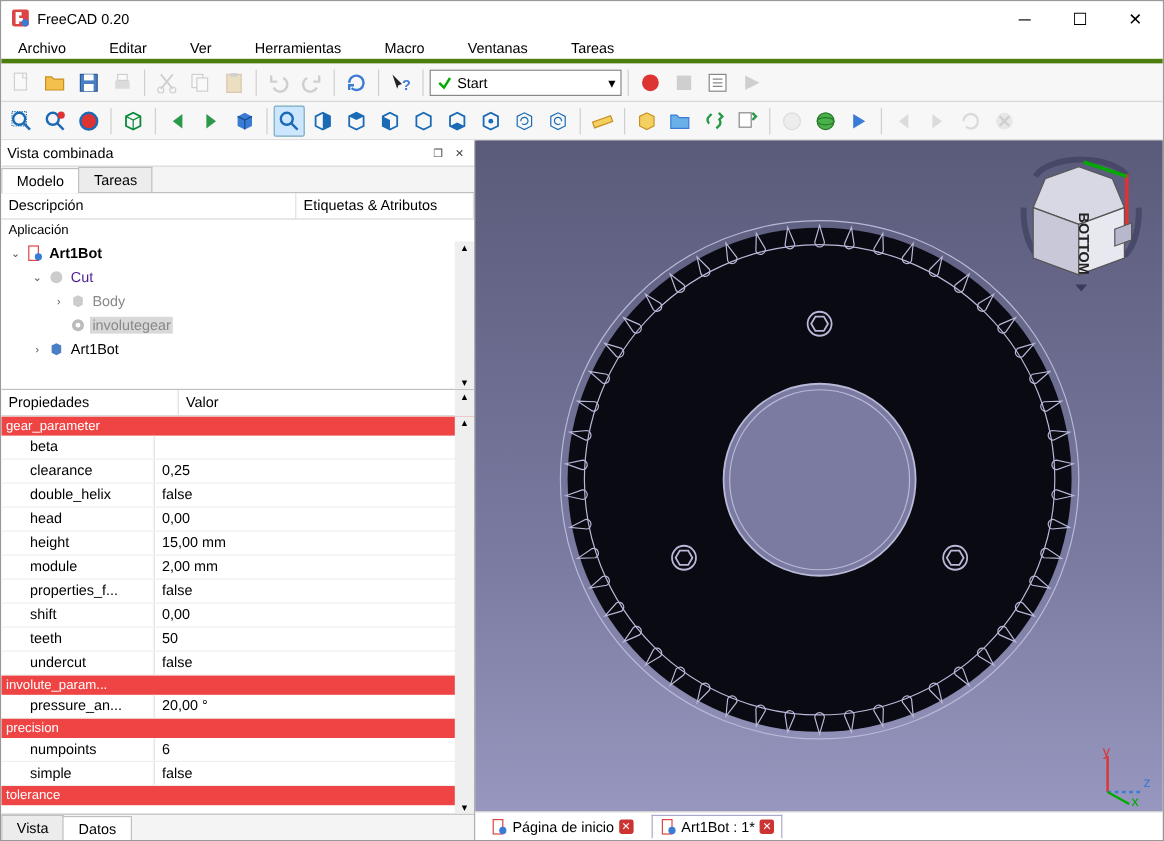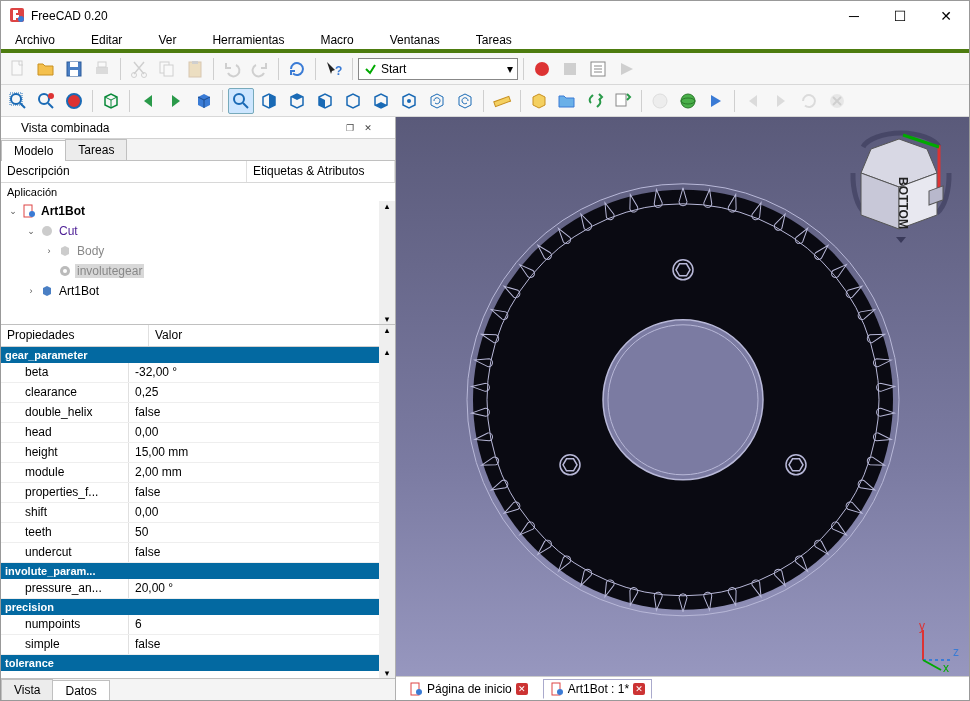--- a/index.html
+++ b/index.html
@@ -12,39 +12,39 @@
 .menubar{height:22px;background:#fff;display:flex;align-items:flex-start;padding:0 6px;gap:20px;border-bottom:4px solid #4d7c0f}
 .menu-item{padding:2px 8px}
 .toolbar{height:32px;background:#f7f7f7;display:flex;align-items:center;padding:0 4px;gap:2px;border-bottom:1px solid #d8d8d8}
 .tb-btn{width:26px;height:26px;display:flex;align-items:center;justify-content:center;border-radius:2px}
 .tb-btn.disabled{opacity:.35}
 .tb-sep{width:1px;height:22px;background:#cfcfcf;margin:0 3px}
 .tb-btn svg{width:20px;height:20px}
 .start-combo{height:22px;border:1px solid #888;background:#fff;display:flex;align-items:center;padding:0 4px;width:160px;justify-content:space-between}
 .body-split{flex:1;display:flex;min-height:0}
 .left-panel{width:395px;display:flex;flex-direction:column;background:#fff;border-right:1px solid #b0b0b0}
-.panel-title{height:22px;background:#fff;display:flex;align-items:center;justify-content:space-between;padding:0 20px;border-bottom:1px solid #d2d2d2;font-size:11px}
+.panel-title{height:22px;background:#fff;display:flex;align-items:center;justify-content:space-between;padding:0 5px;border-bottom:1px solid #d2d2d2;font-size:11px}
 .panel-title-btns{display:flex;gap:4px}
 .panel-title-btn{width:14px;height:14px;display:flex;align-items:center;justify-content:center;font-size:9px;color:#444}
 .tabs{display:flex;height:22px;background:#f4f4f4;border-bottom:1px solid #c0c0c0}
 .tab{padding:3px 12px;border:1px solid #c0c0c0;border-bottom:none;margin-right:-1px;background:#ececec;position:relative}
 .tab.active{background:#fff;top:1px}
 .tree-header{display:flex;height:22px;border-bottom:1px solid #d8d8d8}
 .th-col{padding:3px 6px;border-right:1px solid #e0e0e0}
 .tree{flex:0 0 124px;overflow:auto;border-bottom:1px solid #c0c0c0;position:relative;background:#fff}
 .tree-row{display:flex;align-items:center;height:20px;padding-left:4px;gap:2px}
 .tree-exp{width:12px;text-align:center;color:#555;font-size:9px}
 .tree-icon{width:16px;height:16px;display:inline-flex;align-items:center;justify-content:center}
 .tree-label{padding:0 2px}
 .tree-row.selected .tree-label{background:#d8d8d8}
 .tree-indent{display:inline-block}
 .scrollbar-fake{position:absolute;right:0;top:0;width:16px;height:100%;background:#efefef;display:flex;flex-direction:column;align-items:center;justify-content:space-between}
 .prop-header{display:flex;height:22px;border-bottom:1px solid #d0d0d0;position:relative}
 .prop-table{flex:1;overflow:auto;position:relative}
-.prop-group{background:#0369a1;color:#fff;font-weight:700;padding:2px 4px;font-size:11px}
+.prop-group{background:#ef4444;color:#fff;font-weight:400;padding:2px 4px;font-size:11px}
 .prop-row{display:flex;height:20px;border-bottom:1px solid #eee}
 .prop-name{width:128px;padding:2px 2px 2px 24px;border-right:1px solid #e0e0e0}
 .prop-val{flex:1;padding:2px 6px}
 .bottom-tabs{height:22px;display:flex;border-top:1px solid #c0c0c0;background:#f4f4f4}
 .viewport{flex:1;position:relative;background:linear-gradient(180deg,#5a5a7a 0%,#7b7ba2 60%,#9a9ac2 100%)}
 .doc-tabs{position:absolute;bottom:0;left:0;right:0;height:24px;background:#fff;display:flex;align-items:center;padding:0 6px;gap:8px;border-top:1px solid #ccc}
 .doc-tab{display:flex;align-items:center;gap:4px;padding:2px 6px;border:1px solid transparent}
 .doc-tab.active{border:1px solid #aac;border-bottom-color:#fff;background:#fff}
 .doc-close{background:#c33;color:#fff;width:12px;height:12px;font-size:9px;display:flex;align-items:center;justify-content:center;border-radius:2px}
 .navcube{position:absolute;top:8px;right:8px;width:120px;height:120px}
@@ -441,21 +441,20 @@
       <div class="th-col" style="width:148px">Propiedades</div>
       <div class="th-col" style="flex:1">Valor</div>
       <div class="scrollbar-fake" style="height:22px">
           <span style="font-size:9px">▴</span>
         </div>
     </div>
     <div class="prop-table" id="props">
       <div class="prop-group">gear_parameter</div>
         <div class="prop-row">
           <div class="prop-name">beta</div>
-          <div class="prop-val">-32,00 °</div>
         </div>
         <div class="prop-row">
           <div class="prop-name">clearance</div>
           <div class="prop-val">0,25</div>
         </div>
         <div class="prop-row">
           <div class="prop-name">double_helix</div>
           <div class="prop-val">false</div>
         </div>
         <div class="prop-row">

